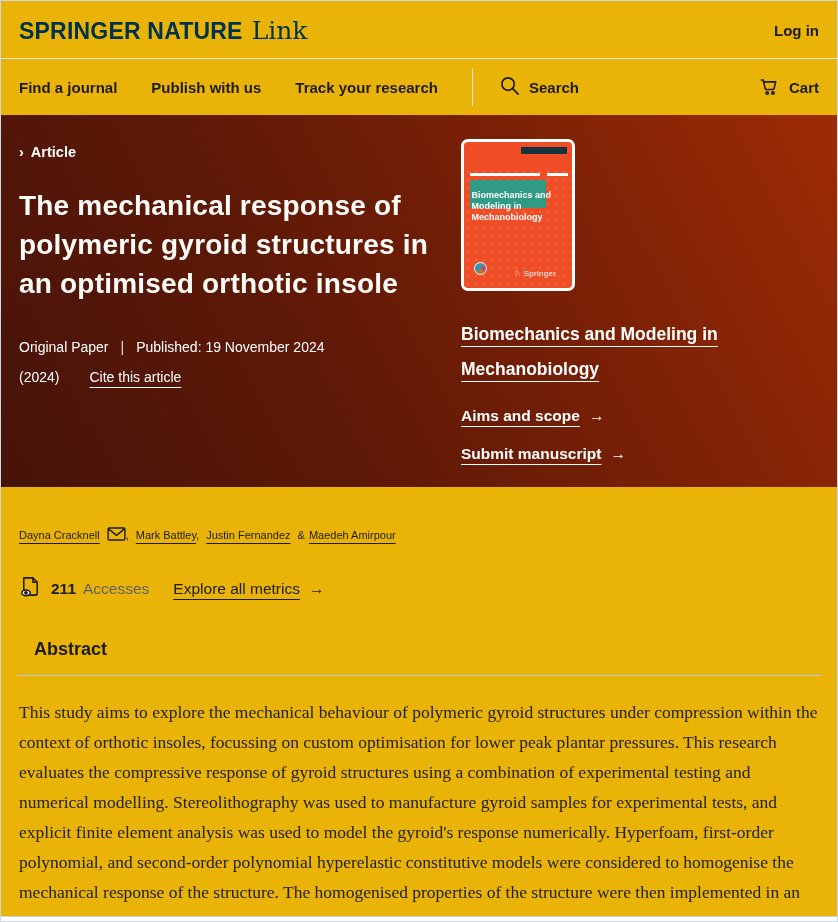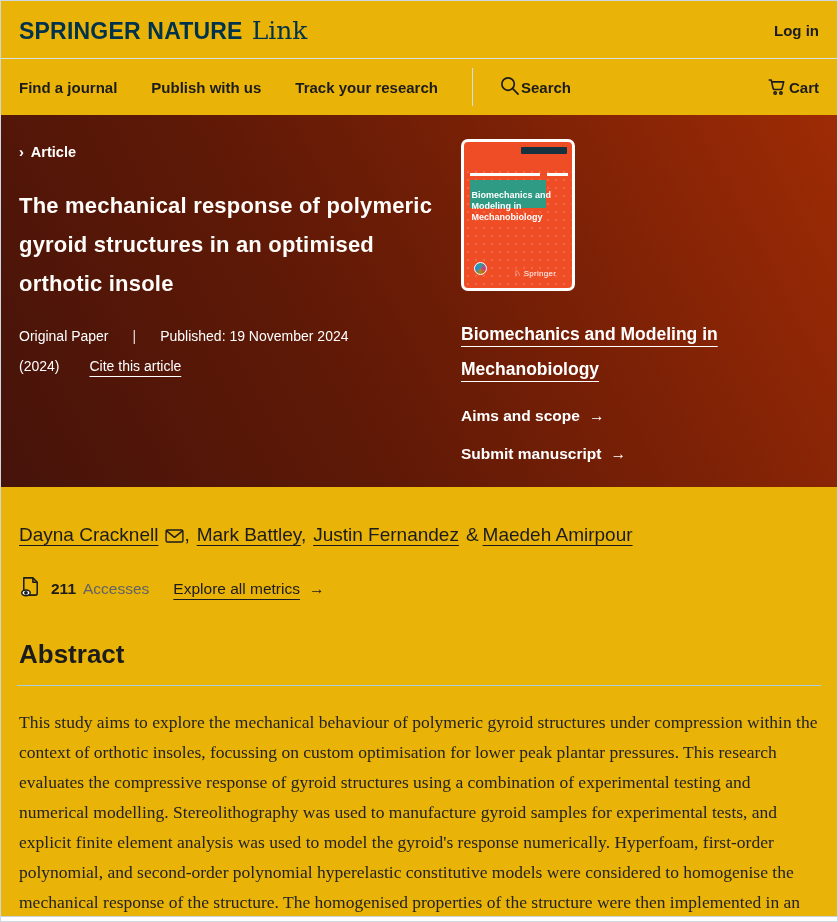--- a/index.html
+++ b/index.html
@@ -10,33 +10,33 @@
   
   .header-top { display:flex; justify-content:space-between; align-items:center; padding:15px 18px 13px; }
   .logo { display:flex; align-items:baseline; gap:9px; cursor:pointer; }
   .logo-brand { font-weight:900; font-size:23px; letter-spacing:.2px; color:#01324b; }
   .logo-suffix { font-family:"DejaVu Serif", serif; font-size:25px; color:#01324b; }
   .login { font-weight:700; font-size:15px; color:#1c1c1c; cursor:pointer; }
   .header-rule { border-top:1px solid #d5e3ea; }
   .nav-row { display:flex; align-items:center; height:56px; padding:0 18px; font-weight:700; font-size:15px; color:#1c1c1c; }
   .nav-item { margin-right:34px; cursor:pointer; }
   .nav-vline { width:1px; height:38px; background:#cfe0ea; margin:0 26px 0 0; }
-  .icon-label { display:flex; align-items:center; gap:1px; cursor:pointer; }
+  .icon-label { display:flex; align-items:center; gap:9px; cursor:pointer; }
   .nav-spacer { flex:1; }
 
   
   .hero { height:372px; background:linear-gradient(62deg,#46130a 0%,#5f1906 38%,#7c2106 68%,#9e2b05 100%);
           color:#fff; padding:24px 18px 0; display:flex; }
   .hero-left { width:442px; flex:0 0 442px; }
   .breadcrumb { font-size:14.5px; font-weight:600; line-height:26px; }
   .crumb-link { text-decoration:underline; text-underline-offset:4px; text-decoration-thickness:1px; cursor:pointer; }
   .crumb-sep { margin:0 7px; font-weight:700; }
   .crumb-sep.first { margin-left:0; }
-  .hero-title { margin-top:21px; font-size:22px; line-height:39px; font-weight:700; color:#fffdfa; letter-spacing:.2px; }
-  .meta-row1 { margin-top:25px; display:flex; align-items:center; gap:24px; font-size:14px; }
+  .hero-title { margin-top:21px; font-size:28px; line-height:39px; font-weight:700; color:#fffdfa; letter-spacing:.2px; }
+  .meta-row1 { margin-top:36px; display:flex; align-items:center; gap:12px; font-size:14px; }
   .meta-sep { opacity:.85; }
   .meta-row2 { margin-top:14px; display:flex; align-items:center; gap:30px; font-size:14px; }
   .cite-link { text-decoration:underline; text-underline-offset:5px; text-decoration-thickness:1px; cursor:pointer; }
 
   .hero-right { margin-left:0; width:354px; }
   
   .cover { position:relative; width:114px; height:152px; background:#ee4d26; border:3px solid #fff;
            border-radius:7px; overflow:hidden; cursor:pointer; }
   .cover-mesh { position:absolute; inset:18% 0 0 0;
       background-image:radial-gradient(rgba(255,255,255,.55) 1px, transparent 1.1px);
@@ -46,38 +46,38 @@
   .cover-line2 { position:absolute; top:21%; right:4%; width:19%; height:3px; background:#fff; }
   .cover-band { position:absolute; top:26%; left:6%; width:70%; height:19%; background:#2f9b84; }
   .cover-title { position:absolute; top:33%; left:7%; width:86%; font-size:9px; font-weight:700;
                  line-height:11px; color:#fff; z-index:2; }
   .cover-ball { position:absolute; bottom:9%; left:9%; width:13px; height:13px; border-radius:50%;
                 background:conic-gradient(#2aa198,#d33682,#b58900,#268bd2,#2aa198); border:1px solid #fff; }
   .cover-pub { position:absolute; bottom:7%; left:46%; font-size:8px; color:#fff; letter-spacing:.3px; }
   .journal-link { margin-top:26px; font-size:17.5px; font-weight:700; line-height:35px;
                   text-decoration:underline; text-underline-offset:6px; text-decoration-thickness:1px; cursor:pointer; width:300px; }
   .panel-link { margin-top:20px; font-size:15.5px; font-weight:700; cursor:pointer; }
-  .panel-link .txt { text-underline-offset:5px; text-decoration-thickness:1px; }
+  .panel-link .txt { text-decoration:underline; text-underline-offset:5px; text-decoration-thickness:1px; }
   .panel-arrow { margin-left:9px; font-weight:400; }
 
   
-  .byline { padding:36px 18px 0; font-size:19px; color:#1c1c1c; line-height:24px; }
+  .byline { padding:36px 18px 0; font-size:11px; color:#1c1c1c; line-height:24px; }
   .author-link { text-decoration:underline; text-underline-offset:4px; text-decoration-thickness:1px; cursor:pointer; }
   .mail-btn { display:inline-block; vertical-align:-2px; margin-left:7px; cursor:pointer; }
   .sep { margin-right:7px; }
   .amp { margin:0 4px 0 7px; }
 
   .metrics { margin-top:26px; padding:0 18px; display:flex; align-items:center; font-size:15.5px; color:#1c1c1c; }
   .metrics svg { margin-right:9px; }
   .metrics .count { font-weight:700; margin-right:7px; }
   .metrics .mlabel { color:#5f6368; margin-right:24px; }
   .metrics-link { text-decoration:underline; text-underline-offset:5px; text-decoration-thickness:1px; cursor:pointer; }
   .metrics-arrow { margin-left:9px; }
 
-  .abstract-h { margin:37px 18px 0; font-size:26px; font-weight:700; color:#1c1c1c; }
+  .abstract-h { margin:37px 33px 0; font-size:18px; font-weight:700; color:#1c1c1c; }
   .abstract-rule { margin:15px 16px 0; border-top:1px solid #a7cfe6; }
   .abstract-text { margin:21px 18px 0; font-family:"Liberation Serif", serif; font-size:17.5px;
                    line-height:30px; color:#232323; text-align:left; }
 
   .bottom-strip { position:absolute; left:0; right:0; bottom:0; height:5px; background:#fff; border-top:1px solid #ccd3d8; }
 </style>
 </head>
 <body>
 
 <div class="page">

